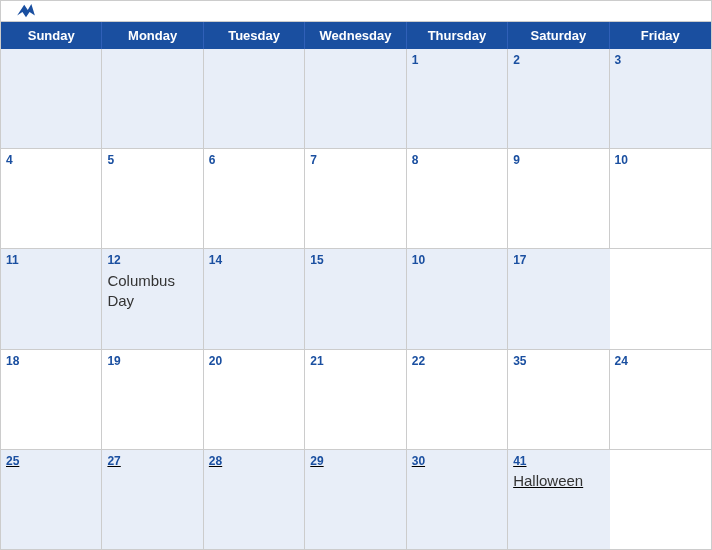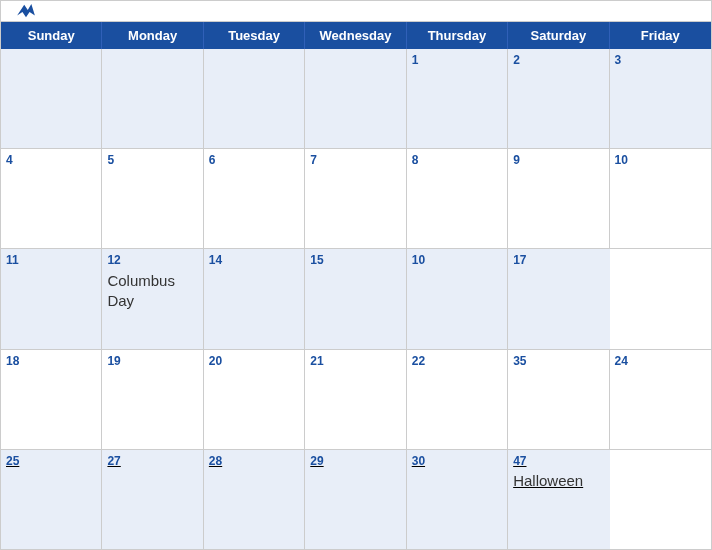--- a/index.html
+++ b/index.html
@@ -257,19 +257,19 @@
           <div class="day-cell">
             <span class="day-number">28</span>
           </div>
           <div class="day-cell">
             <span class="day-number">29</span>
           </div>
           <div class="day-cell">
             <span class="day-number">30</span>
           </div>
           <div class="day-cell">
-            <span class="day-number">47</span>
+            <span class="day-number">41</span>
             <span class="holiday-label">Halloween</span>
           </div>
         </div>
       </div>
   </div>
 </div>
 
 </body></html>

